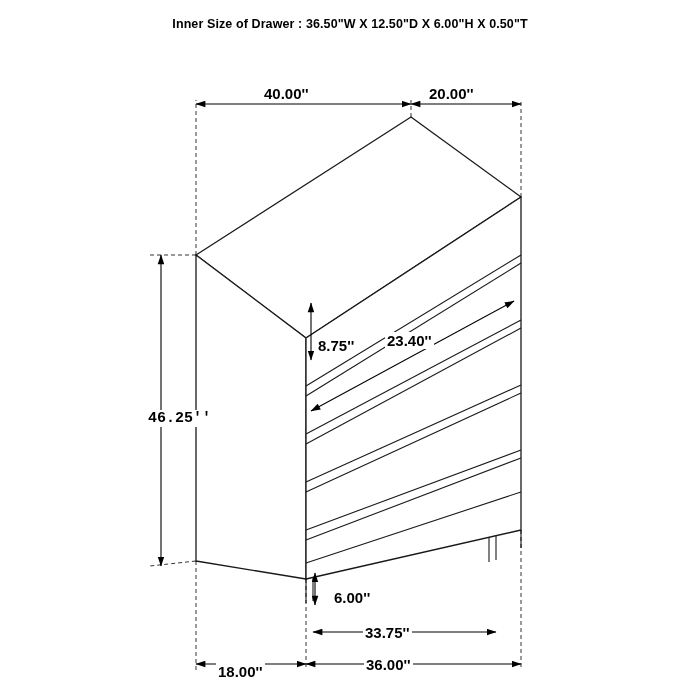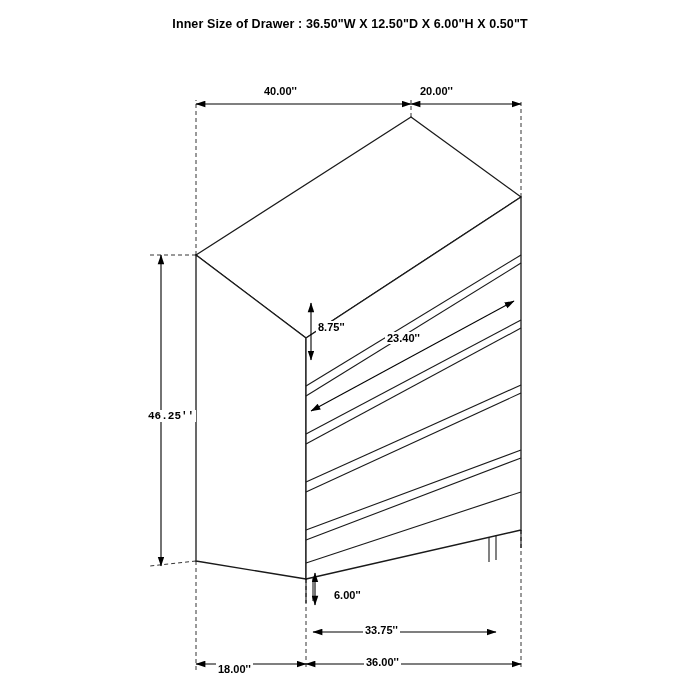--- a/index.html
+++ b/index.html
@@ -34,21 +34,21 @@
   }
   svg.diagram {
     position: absolute;
     left: 0;
     top: 0;
     width: 700px;
     height: 700px;
   }
   .dimlabel {
     position: absolute;
-    font-size: 11px;
+    font-size: 15px;
     font-weight: bold;
     color: #000000;
     white-space: nowrap;
     background: #ffffff;
     padding: 0 2px;
   }
 </style>
 </head>
 <body>
 
@@ -129,22 +129,22 @@
 
       <line x1="313" y1="632" x2="496" y2="632"></line>
 
       <line x1="196" y1="664" x2="306" y2="664"></line>
 
       <line x1="306" y1="664" x2="521" y2="664"></line>
     </g>
   </svg>
 
   <div class="dimlabel" style="left:262px; top:85px;">40.00''</div>
-  <div class="dimlabel" style="left:418px; top:85px;">20.00''</div>
-  <div class="dimlabel" style="left:316px; top:321px;">8.75''</div>
+  <div class="dimlabel" style="left:427px; top:85px;">20.00''</div>
+  <div class="dimlabel" style="left:316px; top:337px;">8.75''</div>
   <div class="dimlabel" style="left:385px; top:332px;">23.40''</div>
   <div class="dimlabel" style="left:146px; top:410px;font-family:Liberation Mono, monospace;">46.25''</div>
   <div class="dimlabel" style="left:332px; top:589px;">6.00''</div>
   <div class="dimlabel" style="left:363px; top:624px;">33.75''</div>
   <div class="dimlabel" style="left:216px; top:656px;margin-top:7px;">18.00''</div>
   <div class="dimlabel" style="left:364px; top:656px;">36.00''</div>
 
 </div>
 
 </body></html>

